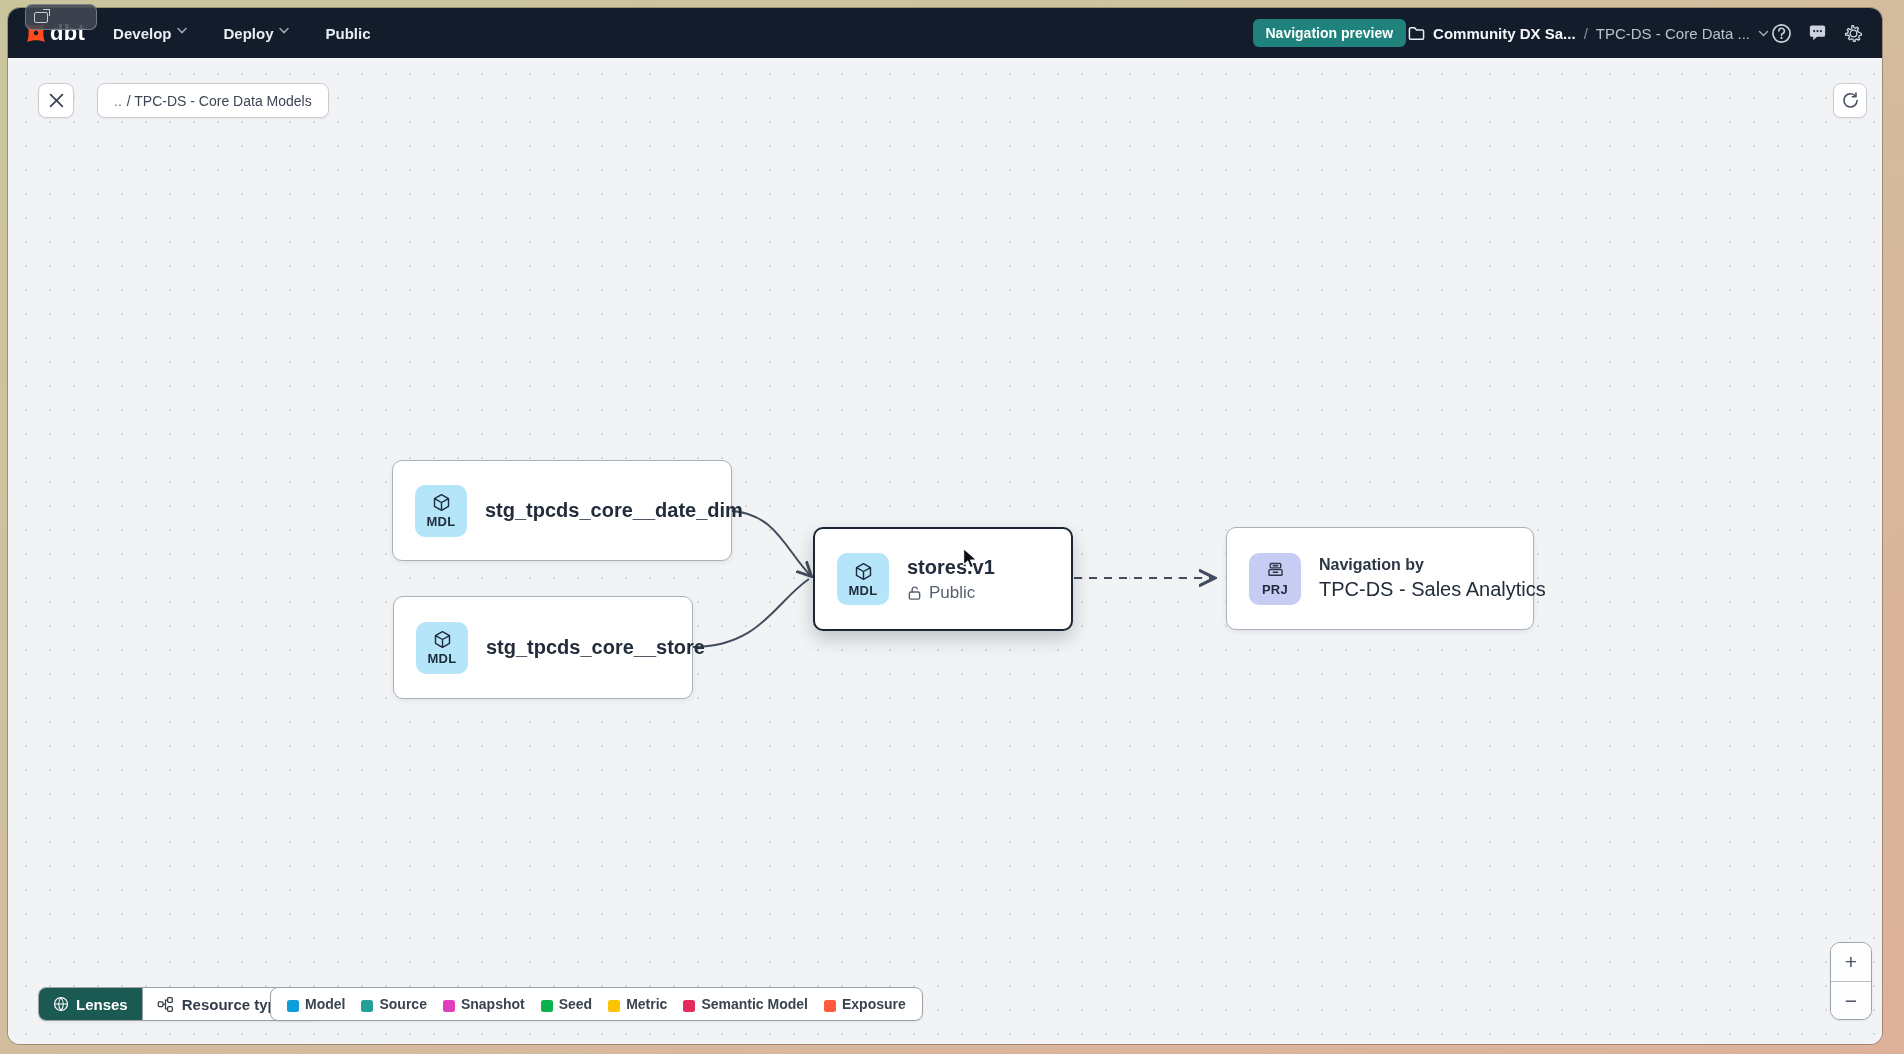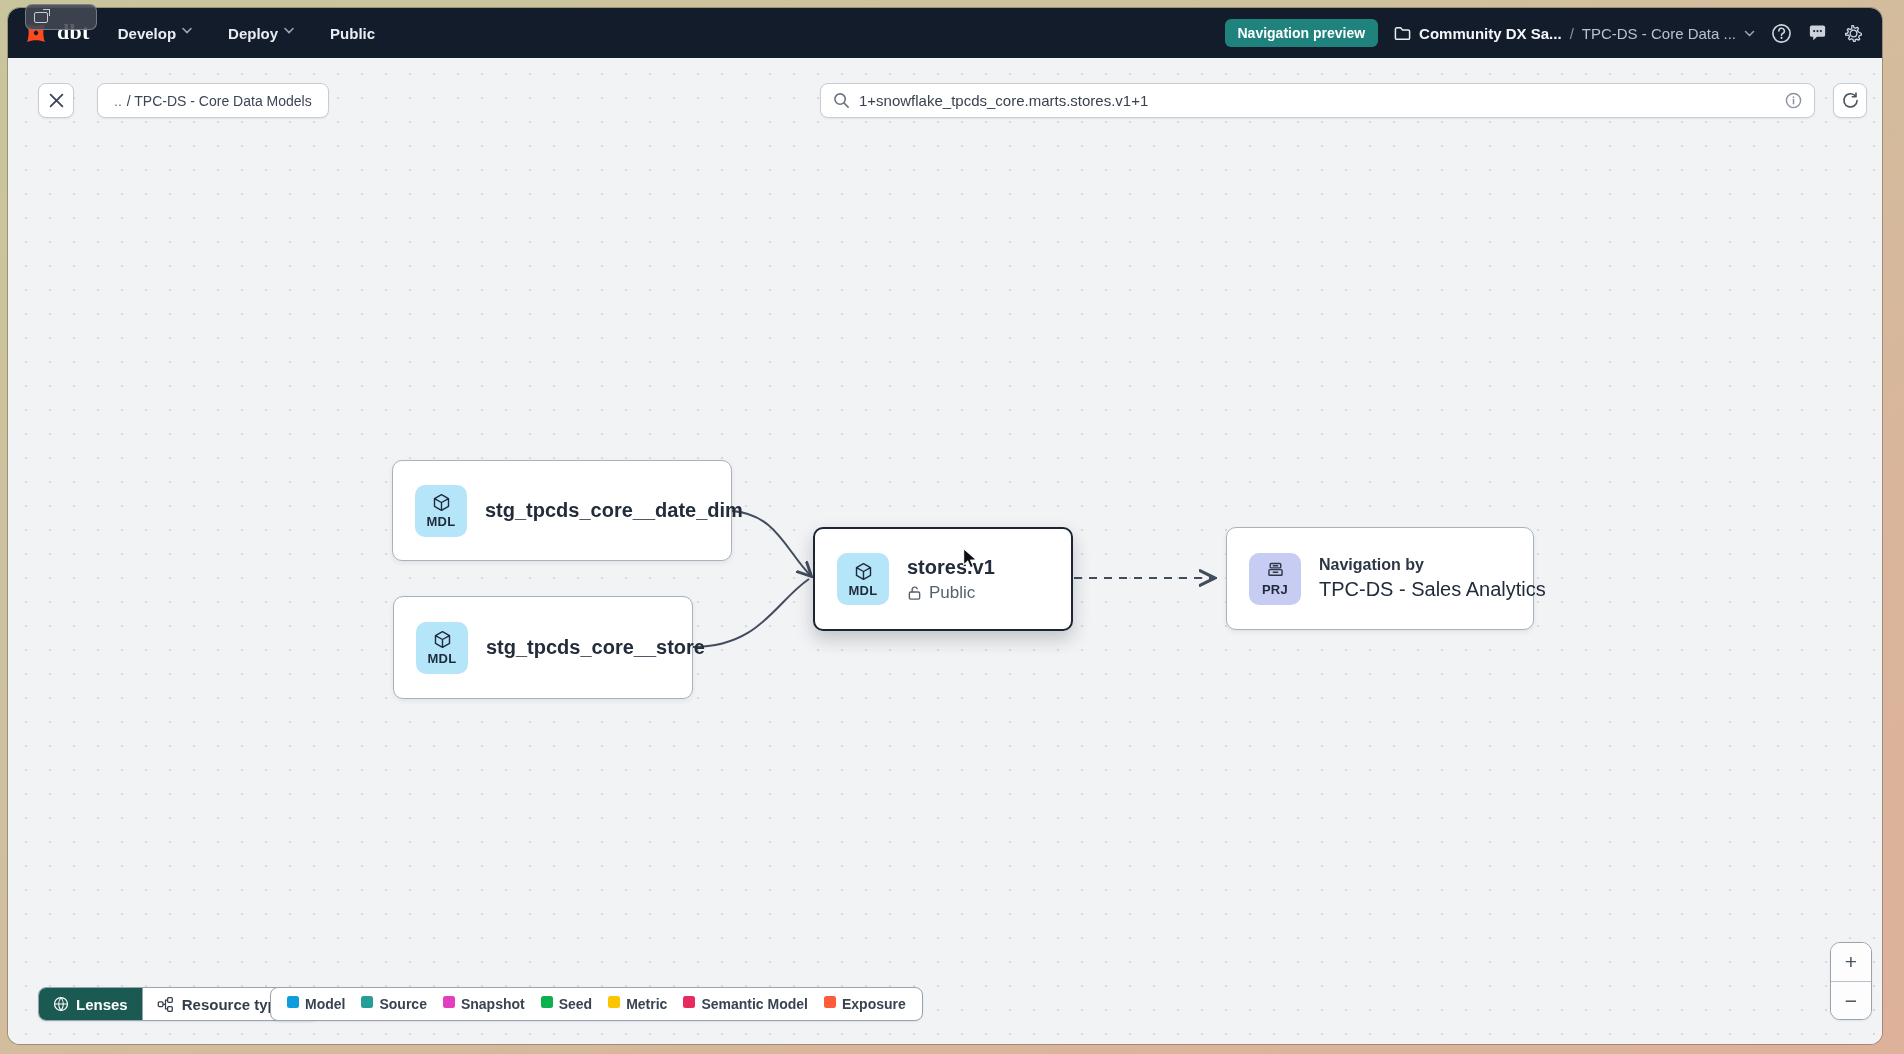--- a/index.html
+++ b/index.html
@@ -13,26 +13,26 @@
   .app {
     position:absolute; left:8px; top:8px; width:1874px; height:1036px;
     border-radius:12px; overflow:hidden; background:#f2f3f5;
     box-shadow:0 0 0 1px rgba(0,0,0,.25);
   }
   
   .navbar {
     position:absolute; left:0; top:0; width:100%; height:50px;
     background:#131c2b; display:flex; align-items:center; padding:0 18px 0 14px;
   }
-  .logo-wrap { display:flex; gap:7px; margin-right:28px;font-family:Liberation Serif, serif; }
+  .logo-wrap { display:flex; align-items:center; margin-right:28px; }
   .logo-text { color:#ffffff; font-weight:700; font-size:22px; letter-spacing:.3px; }
   .nav-menu { display:flex; align-items:center; gap:36px; }
   .nav-item { color:#e9edf3; font-size:15px; font-weight:700; display:flex; gap:6px; cursor:pointer; }
   .nav-item .chev { color:#9aa4b2; margin-top:2px; }
-  .nav-right { margin-left:auto; display:flex; align-items:center; gap:16px; }
+  .nav-right { margin-left:auto; display:flex; align-items:center; gap:2px; }
   .preview-badge {
     background:#1f827c; color:#ffffff; font-size:14px; font-weight:700;
     padding:6px 13px; border-radius:6px; white-space:nowrap;
   }
   .nav-crumb { display:flex; align-items:center; gap:8px; white-space:nowrap; }
   .nav-crumb .acct { color:#f4f6f9; font-size:15px; font-weight:700; }
   .nav-crumb .sep { color:#8a93a1; font-size:15px; }
   .nav-crumb .proj { color:#b9c1cc; font-size:15px; font-weight:400; }
   .nav-icons { display:flex; align-items:center; gap:15px; }
   .nav-icon { color:#cdd3dc; display:flex; align-items:center; cursor:pointer; }
@@ -106,21 +106,21 @@
   }
   .seg-resource {
     background:#ffffff; color:#333d4a; display:flex; align-items:center; gap:8px;
     padding:0 14px; font-size:15px; font-weight:700; border-left:1px solid #9aa2ac;
   }
   .legend {
     position:absolute; left:262px; bottom:23px; height:34px; background:#ffffff;
     border:1px solid #9aa2ac; border-radius:8px; display:flex; align-items:center;
     gap:16px; padding:0 16px; box-shadow:0 1px 2px rgba(20,30,45,.08);
   }
-  .legend-item { display:flex; align-items:flex-start; gap:6px; font-size:14px; font-weight:700; color:#3a4450; white-space:nowrap; }
+  .legend-item { display:flex; align-items:flex-end; gap:6px; font-size:14px; font-weight:700; color:#3a4450; white-space:nowrap; }
   .legend-swatch { width:12px; height:12px; border-radius:2.5px; }
   .zoom-control {
     position:absolute; right:10px; bottom:24px; width:42px;
     border:1px solid #9aa2ac; border-radius:10px; overflow:hidden; background:#ffffff;
     box-shadow:0 1px 2px rgba(20,30,45,.08);
   }
   .zoom-btn {
     width:100%; height:38px; display:flex; align-items:center; justify-content:center;
     font-size:21px; color:#4a5462; background:#fdfdfe; cursor:pointer;
   }
@@ -222,32 +222,20 @@
 
     <button class="tool-btn close-btn">
       <svg width="15" height="15" viewBox="0 0 14 14">
           <path d="M1.5 1.5 L12.5 12.5 M12.5 1.5 L1.5 12.5" stroke="#3c4654" stroke-width="1.7" stroke-linecap="round"></path>
         </svg>
     </button>
     <div class="crumb-chip">
       <span class="back">..</span>
       <span class="path">/ TPC-DS - Core Data Models</span>
     </div>
-    <div class="search-bar">
-      <svg width="17" height="17" viewBox="0 0 18 18">
-          <circle cx="7.5" cy="7.5" r="5.5" fill="none" stroke="#6a7480" stroke-width="1.7"></circle>
-          <path d="M11.8 11.8 L16 16" stroke="#6a7480" stroke-width="1.7" stroke-linecap="round"></path>
-        </svg>
-      <input type="text" value="1+snowflake_tpcds_core.marts.stores.v1+1" style="">
-      <svg width="17" height="17" viewBox="0 0 18 18">
-          <circle cx="9" cy="9" r="7.5" fill="none" stroke="#8a93a1" stroke-width="1.5"></circle>
-          <path d="M9 8 v4.4" stroke="#8a93a1" stroke-width="1.6" stroke-linecap="round"></path>
-          <circle cx="9" cy="5.4" r="1" fill="#8a93a1"></circle>
-        </svg>
-    </div>
     <button class="tool-btn refresh-btn">
       <svg width="17" height="17" viewBox="0 0 18 18">
           <path d="M14.5 4.5 A7 7 0 1 0 16 9" fill="none" stroke="#4a5462" stroke-width="1.7" stroke-linecap="round"></path>
           <path d="M14.8 1.2 L14.8 5 L11 5" fill="none" stroke="#4a5462" stroke-width="1.7" stroke-linecap="round" stroke-linejoin="round"></path>
         </svg>
     </button>
 
     <div class="node" id="node-date-dim" style="top:402px">
       <div class="badge mdl">
         <svg width="21" height="21" viewBox="0 0 24 24">

